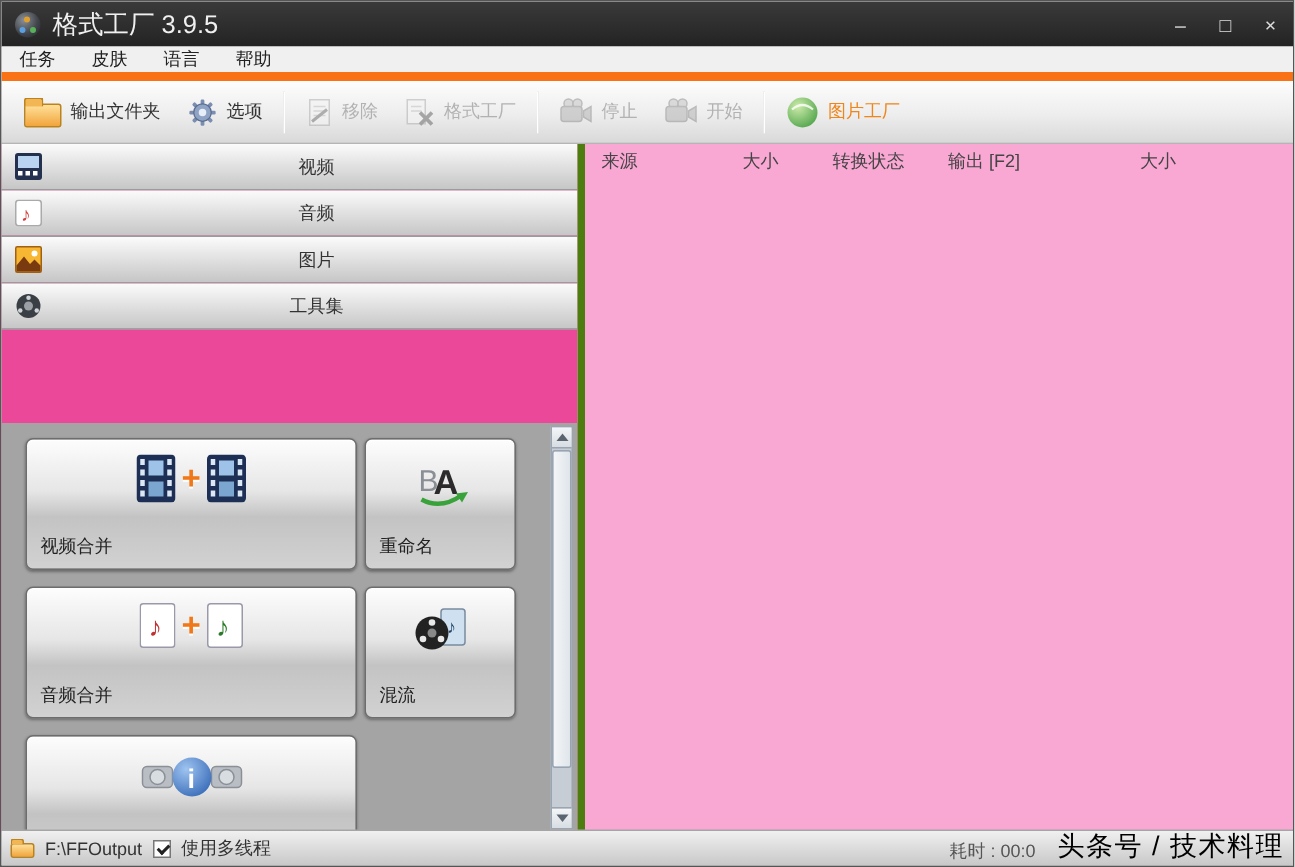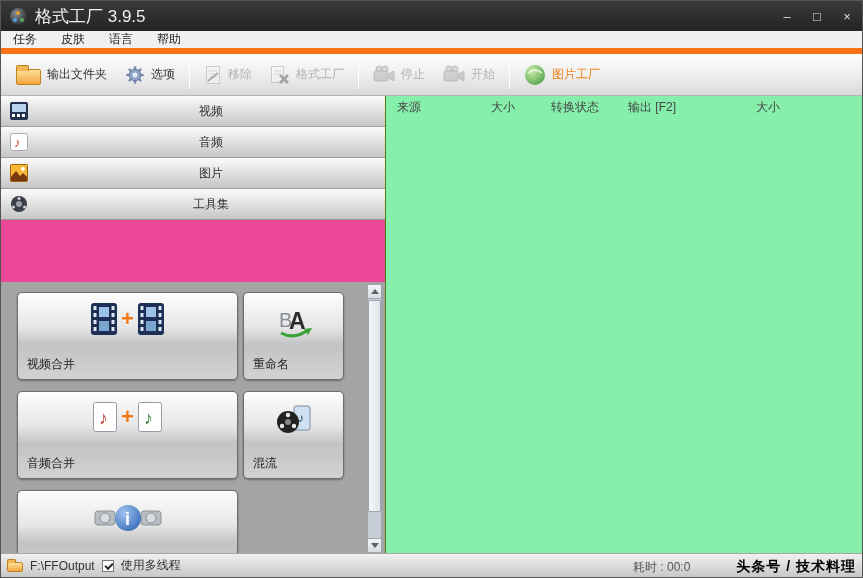--- a/index.html
+++ b/index.html
@@ -74,38 +74,38 @@
     border-bottom:1px solid #9aa5b0; display:flex; align-items:center; justify-content:center; }
   .sb-btn.down { bottom:0; border-bottom:none; border-top:1px solid #9aa5b0; }
   .tri-up { width:0; height:0; border-left:4px solid transparent; border-right:4px solid transparent;
     border-bottom:5px solid #5a6570; }
   .tri-down { width:0; height:0; border-left:4px solid transparent; border-right:4px solid transparent;
     border-top:5px solid #5a6570; }
   .sb-thumb { position:absolute; left:0; top:15px; width:13px; height:212px;
     background:linear-gradient(90deg,#f4f6f8,#dfe5ea); border:1px solid #98a4b2; border-radius:2px; }
 
   .right-panel { position:absolute; top:95px; left:384px; width:479px; height:459px;
-    background:#86efac; border-left:1px solid #4d7c0f; }
+    background:#f9a8d4; border-left:5px solid #4d7c0f; }
   .table-header { display:flex; height:22px; align-items:center; color:#444; }
   .th { text-align:left; }
   .th1 { width:105px; padding-left:11px; }
   .th2 { width:60px; }
   .th3 { width:77px; }
   .th4 { width:128px; }
   .th5 { flex:1; }
 
   
   .statusbar { position:absolute; bottom:0; left:0; width:100%; height:24px;
     background:linear-gradient(180deg,#f0f0f0,#c8c8c8); border-top:1px solid #a5a5a5;
     display:flex; align-items:center; padding:0 6px; gap:7px; }
   .checkbox { width:12px; height:12px; background:#fdfdfd; border:1px solid #777; position:relative; flex:none; }
   .checkbox::after { content:""; position:absolute; left:2px; top:2px; width:6px; height:3px;
     border-left:2px solid #222; border-bottom:2px solid #222; transform:rotate(-45deg); }
   .elapsed { position:absolute; left:632px; top:5px; color:#555; white-space:nowrap; }
-  .watermark { position:absolute; right:6px; bottom:1px; font-size:14px; font-weight:bold;
+  .watermark { position:absolute; right:6px; bottom:1px; font-size:18px; font-weight:normal;
     color:#000; letter-spacing:1px; white-space:nowrap; }
 
   svg { display:block; flex:none; }
   svg text { font-family:"Liberation Sans","DejaVu Sans",sans-serif; }
 </style>
 </head>
 <body>
 
 <div id="app">
 

